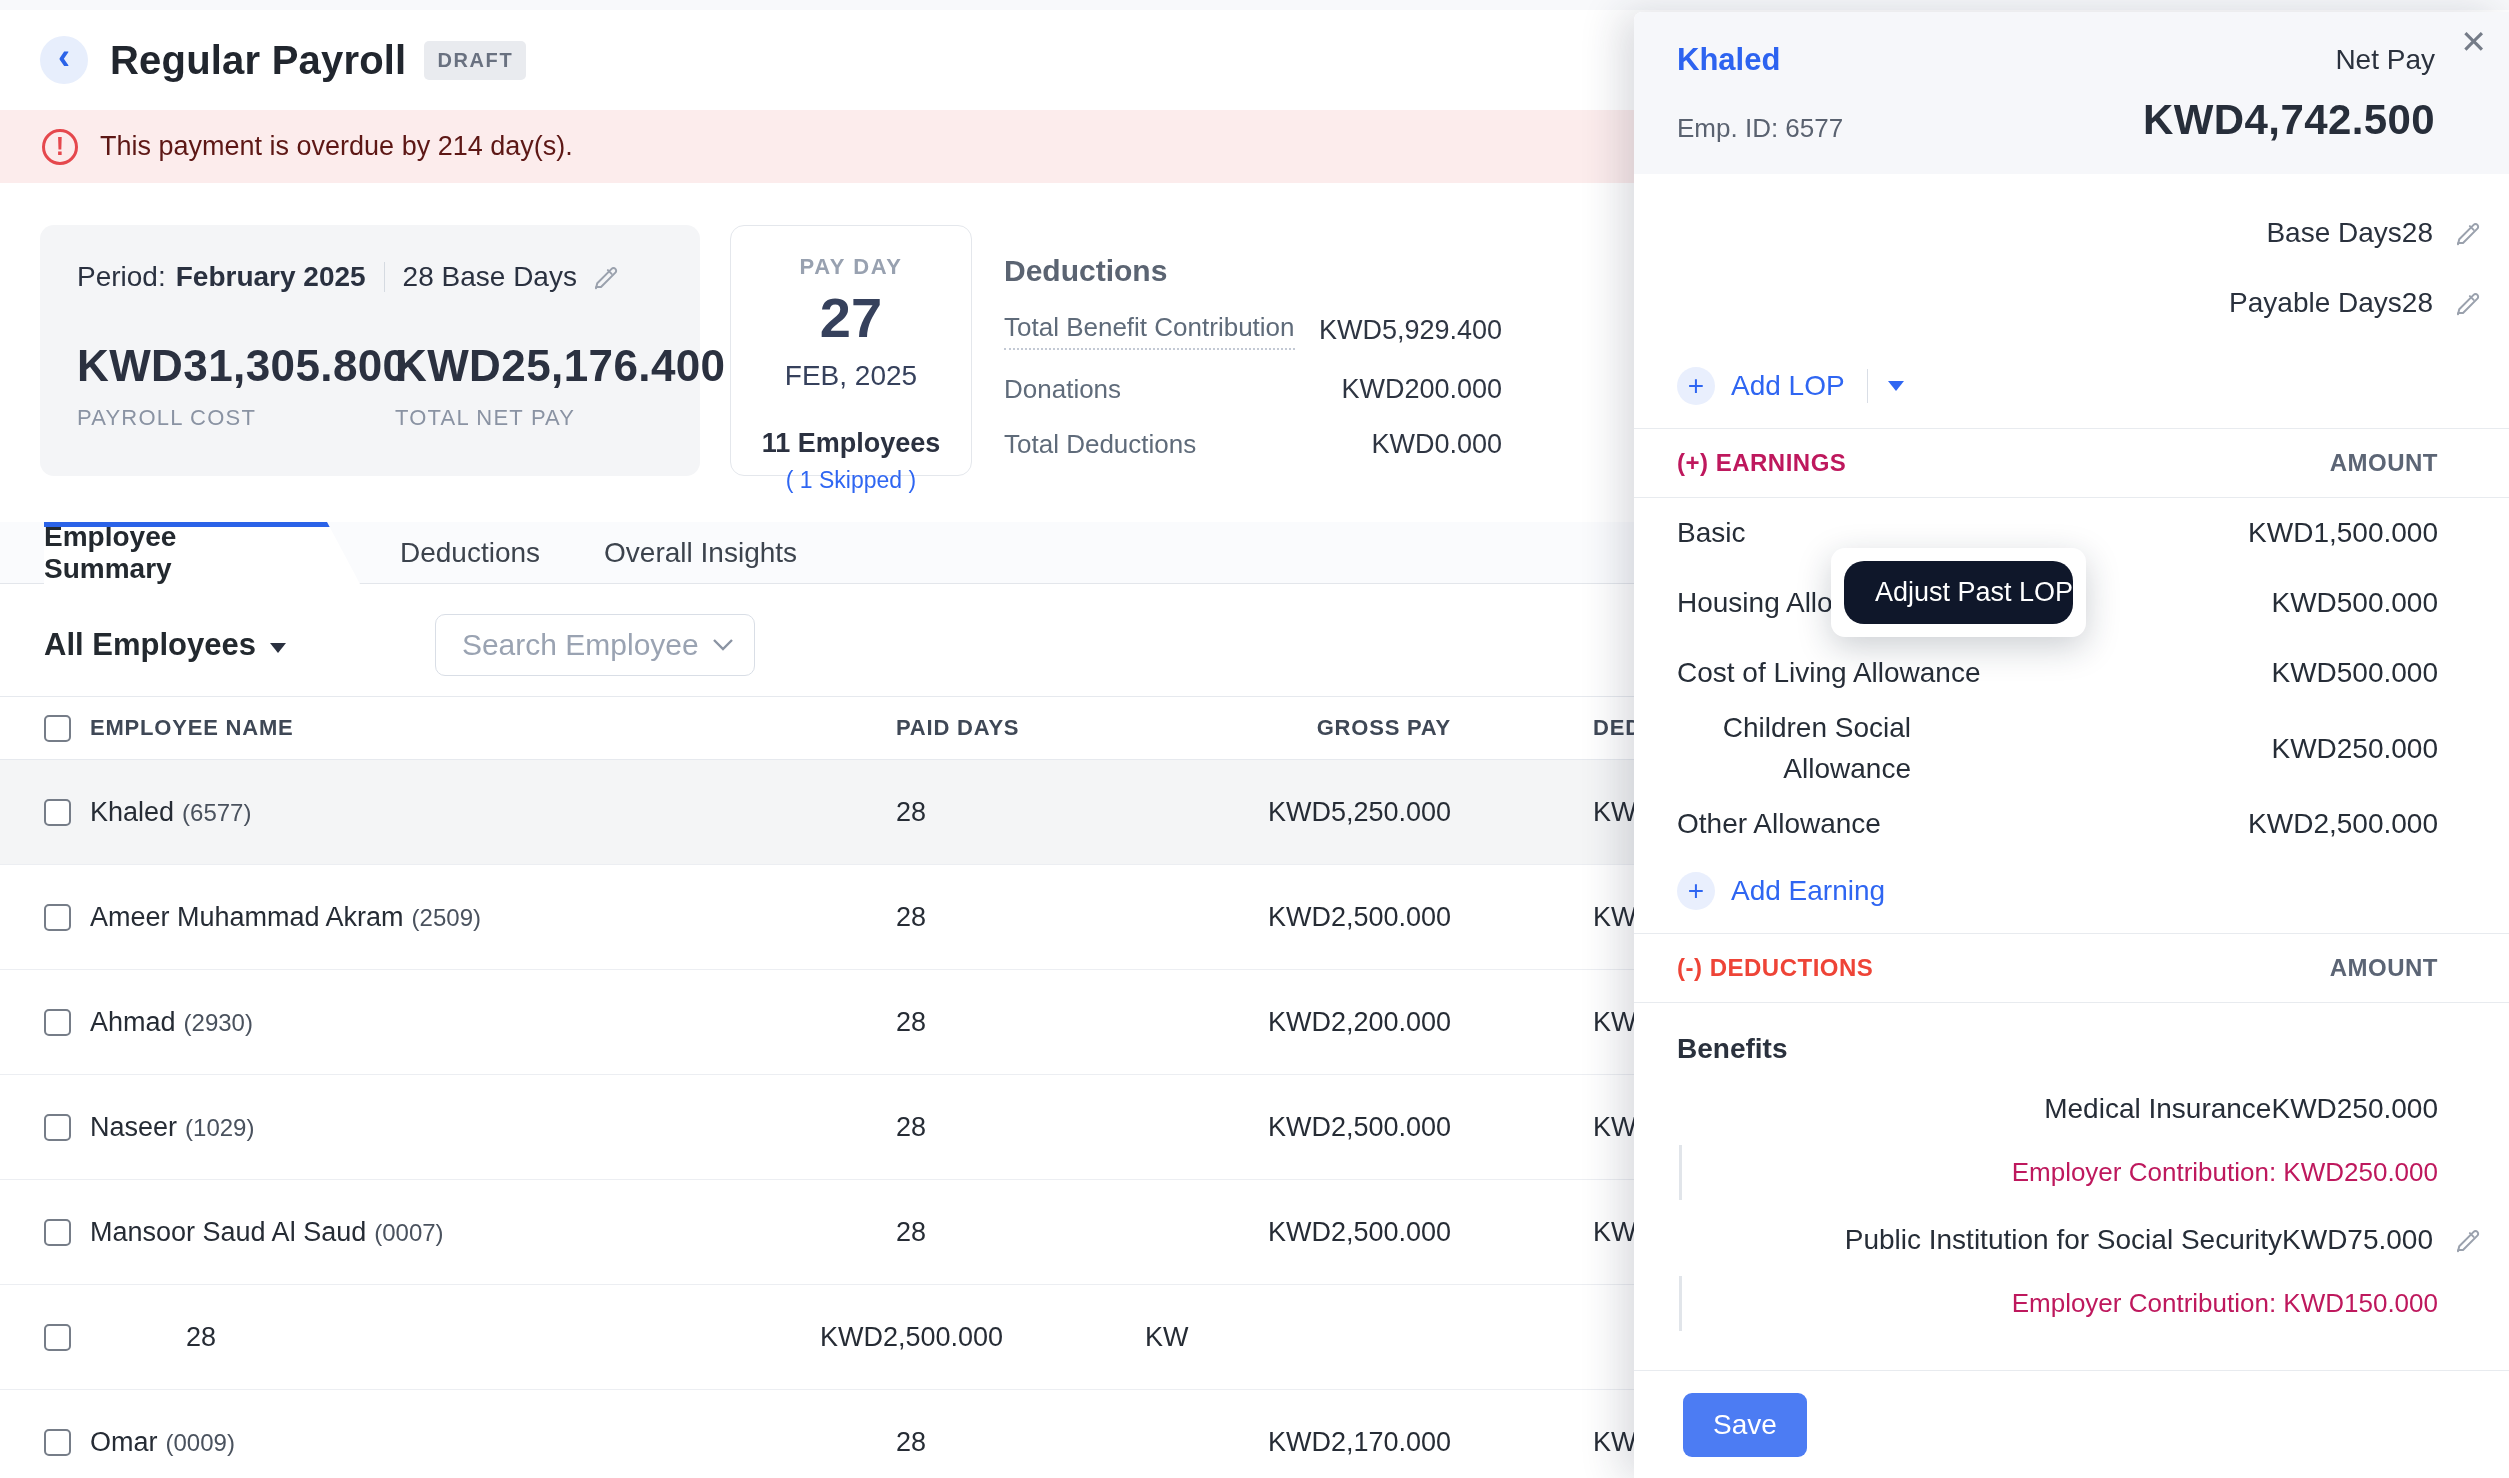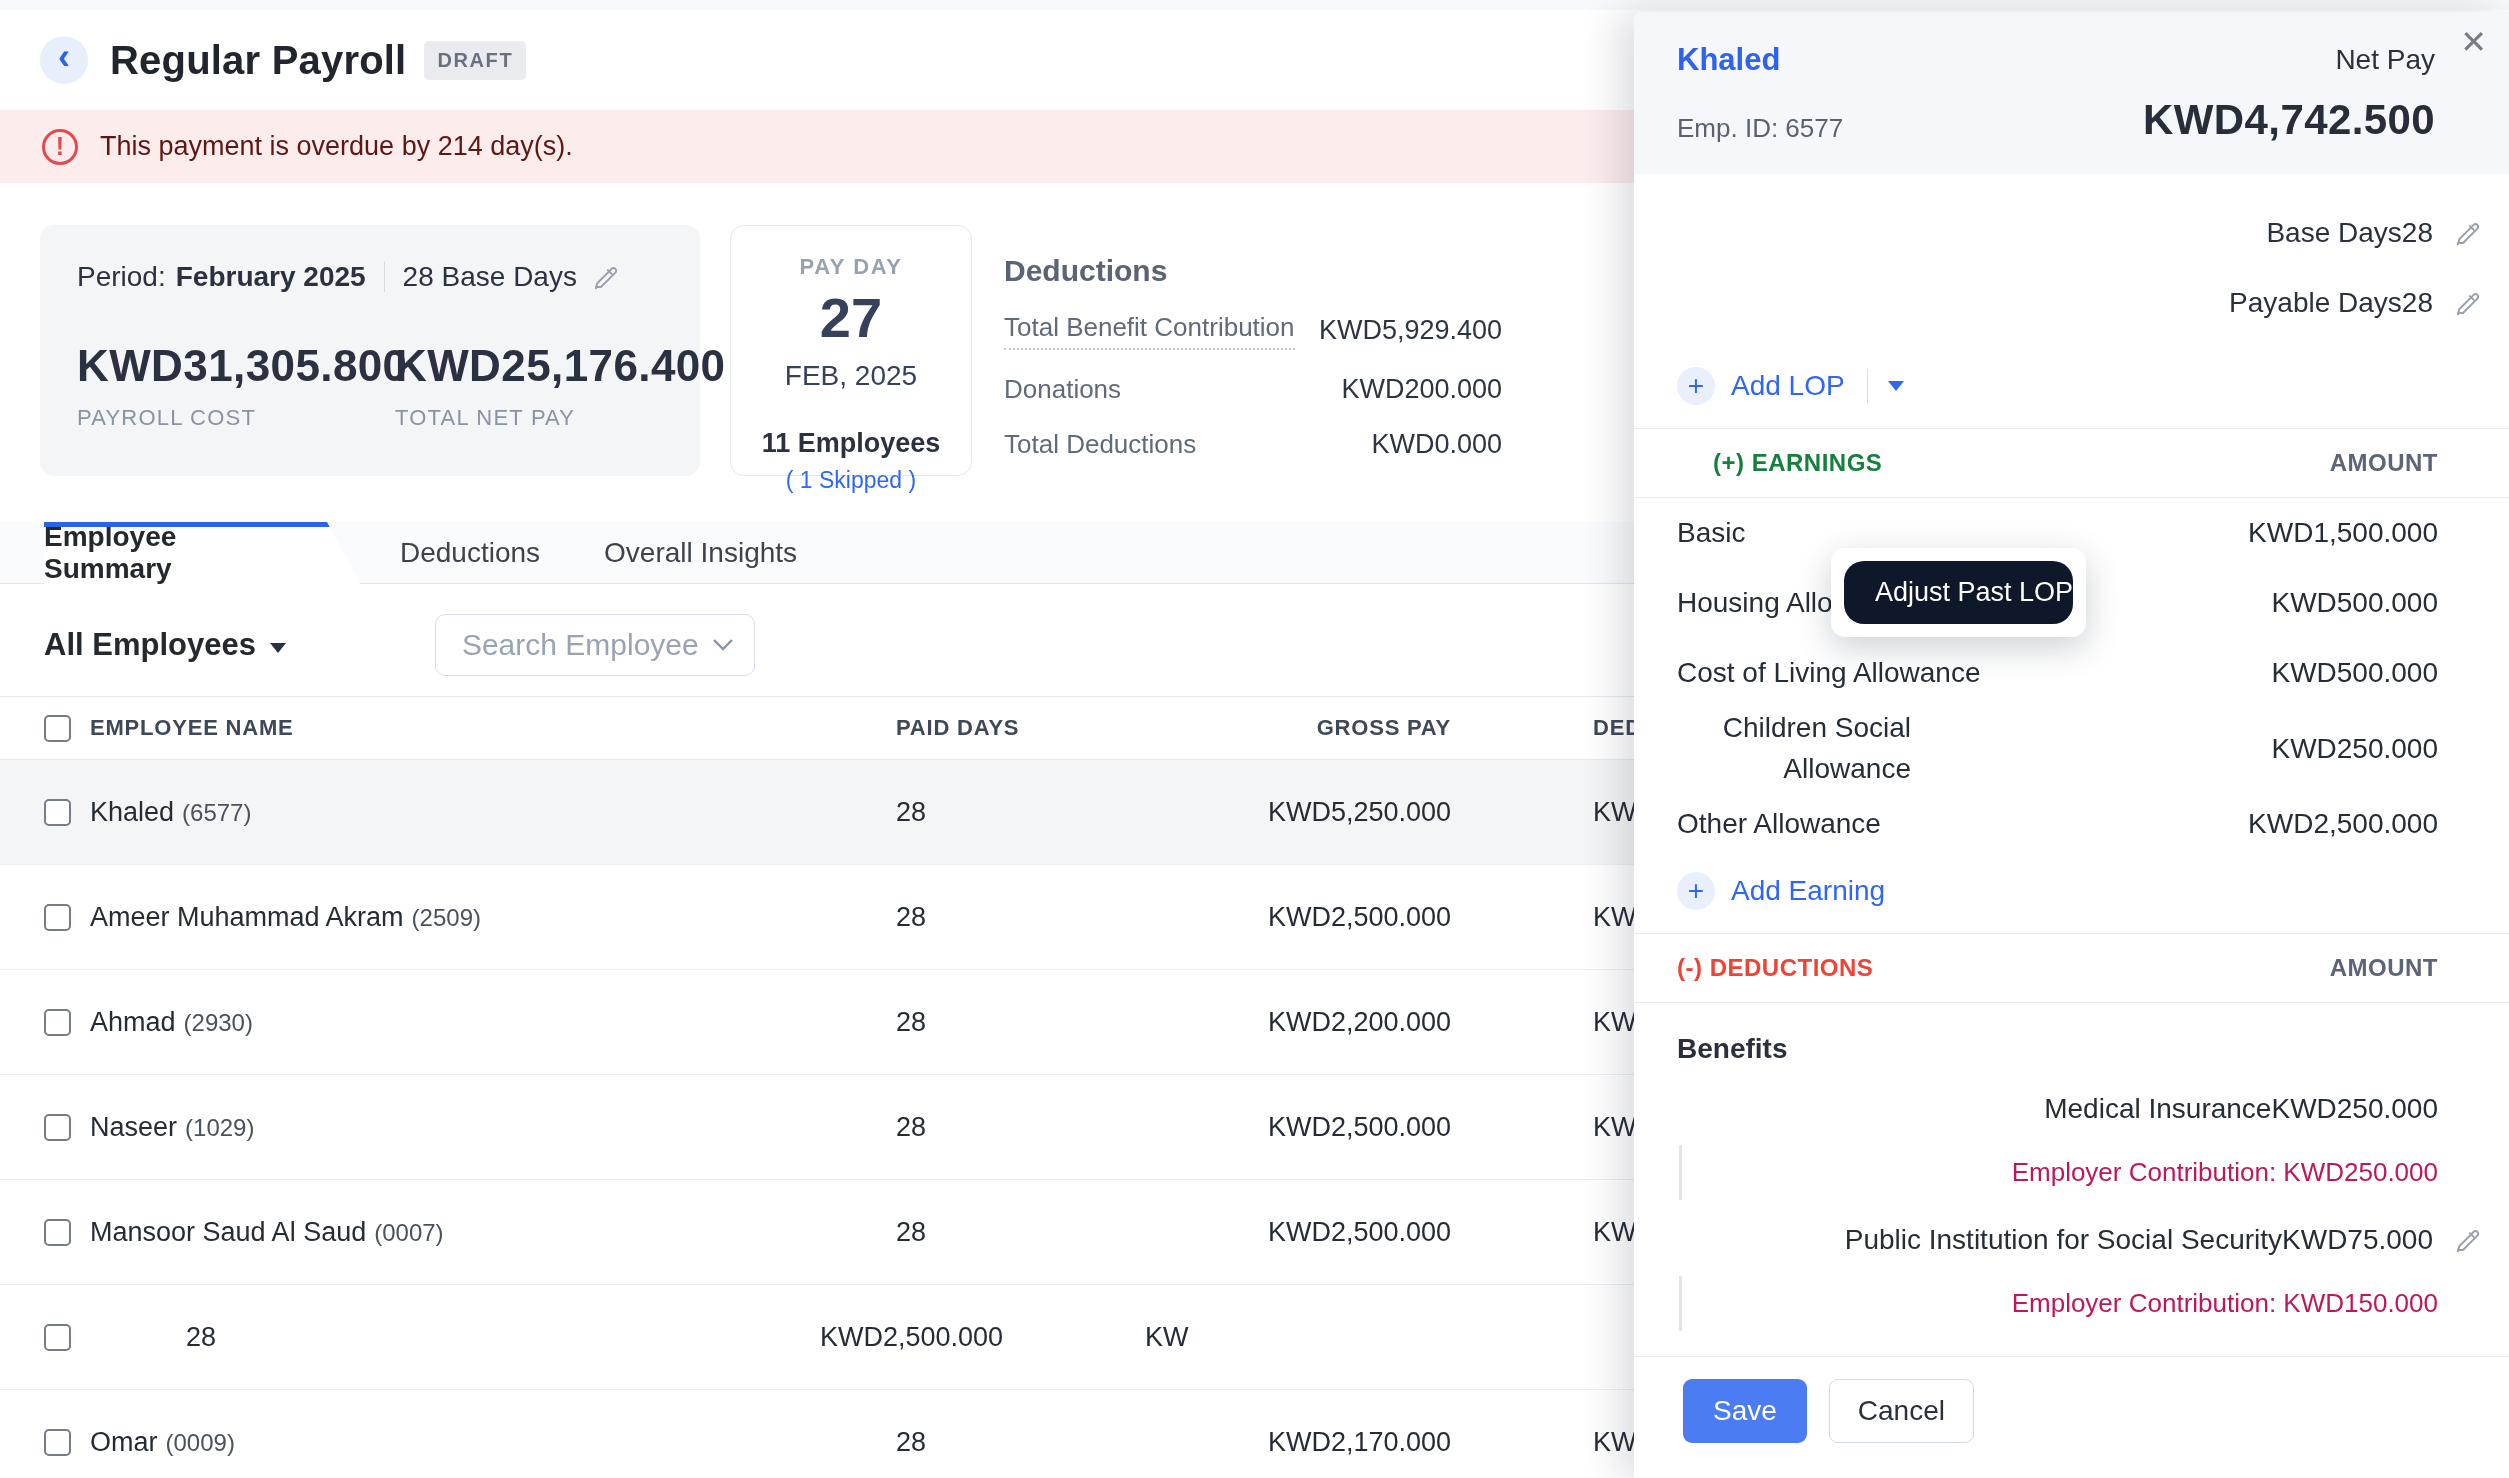--- a/index.html
+++ b/index.html
@@ -99,37 +99,37 @@
   .addrow{display:flex;align-items:center;height:64px;padding-left:43px;margin-top:16px;}
   .plus-circle{width:38px;height:38px;border-radius:50%;background:#e9effd;color:#2f66f2;font-size:28px;
     display:flex;align-items:center;justify-content:center;line-height:1;cursor:pointer;}
   .add-label{font-size:28px;color:#2f66f2;margin-left:16px;cursor:pointer;}
   .addrow .vsep2{width:1px;height:34px;background:#d9dee6;margin-left:22px;}
   .caret-blue{width:0;height:0;border-left:8px solid transparent;border-right:8px solid transparent;
     border-top:10px solid #2f66f2;margin-left:20px;cursor:pointer;}
   .sec-head{display:flex;justify-content:space-between;align-items:center;height:68px;
     border-top:1px solid #e8ebef;border-bottom:1px solid #e8ebef;padding:0 71px 0 43px;
     font-size:24px;font-weight:700;letter-spacing:0.5px;margin-top:10px;}
-  .green{color:#15803d;margin-left:36px;}
+  .green{color:#be185d;}
   .red{color:#ee4437;}
   .amount-h{color:#5c6575;}
   .earn-row{display:flex;justify-content:space-between;align-items:center;min-height:70px;
     padding:0 71px 0 43px;font-size:28px;color:#262d37;}
   .earn-row .lbl{line-height:1.45;}
   .earn-row .lbl.wrap{max-width:234px;}
   .benefits-title{font-size:28px;font-weight:700;color:#2a313d;padding:0 43px;margin-top:18px;
     height:56px;display:flex;align-items:center;}
   .ded-row{display:flex;justify-content:space-between;align-items:center;min-height:64px;
     padding:0 71px 0 43px;font-size:28px;color:#262d37;}
   .ded-row.editable{padding-right:26px;}
   .ded-row .lbl{flex:1;}
   .contrib{margin:4px 71px 8px 45px;border-left:3px solid #e1e5ea;padding:12px 0 12px 18px;
     font-size:26px;color:#be185d;}
-  .panel-foot{border-top:1px solid #e8ebef;padding:22px 0 0 49px;height:123px;box-sizing:border-box;
-    display:flex;gap:22px;align-items:flex-start;}
+  .panel-foot{border-top:1px solid #e8ebef;padding:22px 0 0 49px;height:109px;box-sizing:border-box;
+    display:flex;gap:22px;align-items:flex-start;flex-direction:column;}
   .btn{font-family:"Liberation Sans",sans-serif;font-size:28px;border-radius:9px;cursor:pointer;}
   .btn-save{background:#4c7cf3;color:#fff;border:0;padding:16px 30px;}
   .btn-cancel{background:#fff;color:#2a313d;border:1px solid #d4dae2;padding:15px 28px;}
   
   .popup{position:absolute;left:197px;top:374px;width:255px;background:#fff;border-radius:14px;
     box-shadow:0 10px 34px rgba(25,35,55,.22);padding:13px;box-sizing:border-box;z-index:5;}
   .popup-btn{background:#0f172a;color:#fff;font-size:27px;border-radius:20px;
     padding:16px 0 16px 17px;cursor:pointer;}
 </style>
 </head>

